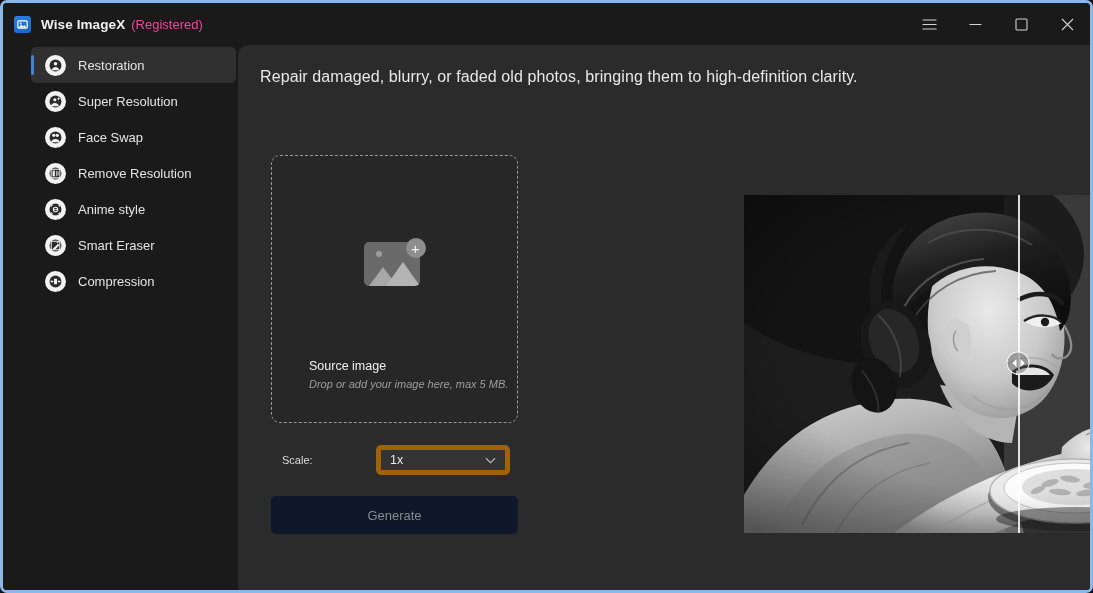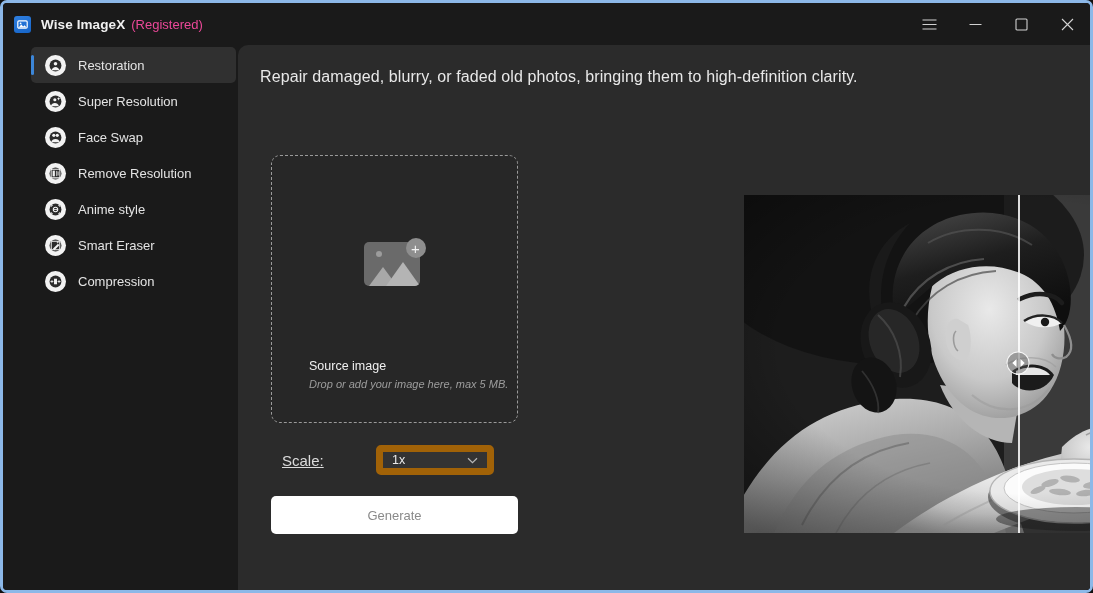--- a/index.html
+++ b/index.html
@@ -222,47 +222,46 @@
   }
 
   .scalerow {
     margin-top: 22px;
     display: flex;
     align-items: center;
     height: 30px;
   }
   .scale-label {
     color: #dcdcdc;
-    font-size: 15px;
+    font-size: 11px;
     width: 105px;
     flex: 0 0 105px;
     padding-left: 11px;
-    text-decoration: underline;
   }
   .scale-select {
-    width: 118px;
+    width: 134px;
     height: 30px;
     background: #333333;
-    border: 7px solid #a16207;
+    border: 5px solid #a16207;
     border-radius: 5px;
     display: flex;
     align-items: center;
     padding: 0 9px;
     color: #eaeaea;
     font-size: 12.5px;
     cursor: default;
   }
   .scale-value { flex: 1 1 auto; }
   .chev { display: block; }
 
   .generate {
     margin-top: 21px;
     width: 247px;
     height: 38px;
-    background: #ffffff;
+    background: #0f172a;
     border: none;
     border-radius: 5px;
     color: #8a8a8a;
     font-size: 13px;
     font-family: "Liberation Sans", sans-serif;
     display: flex; align-items: center; justify-content: center;
     cursor: default;
   }
 
   

